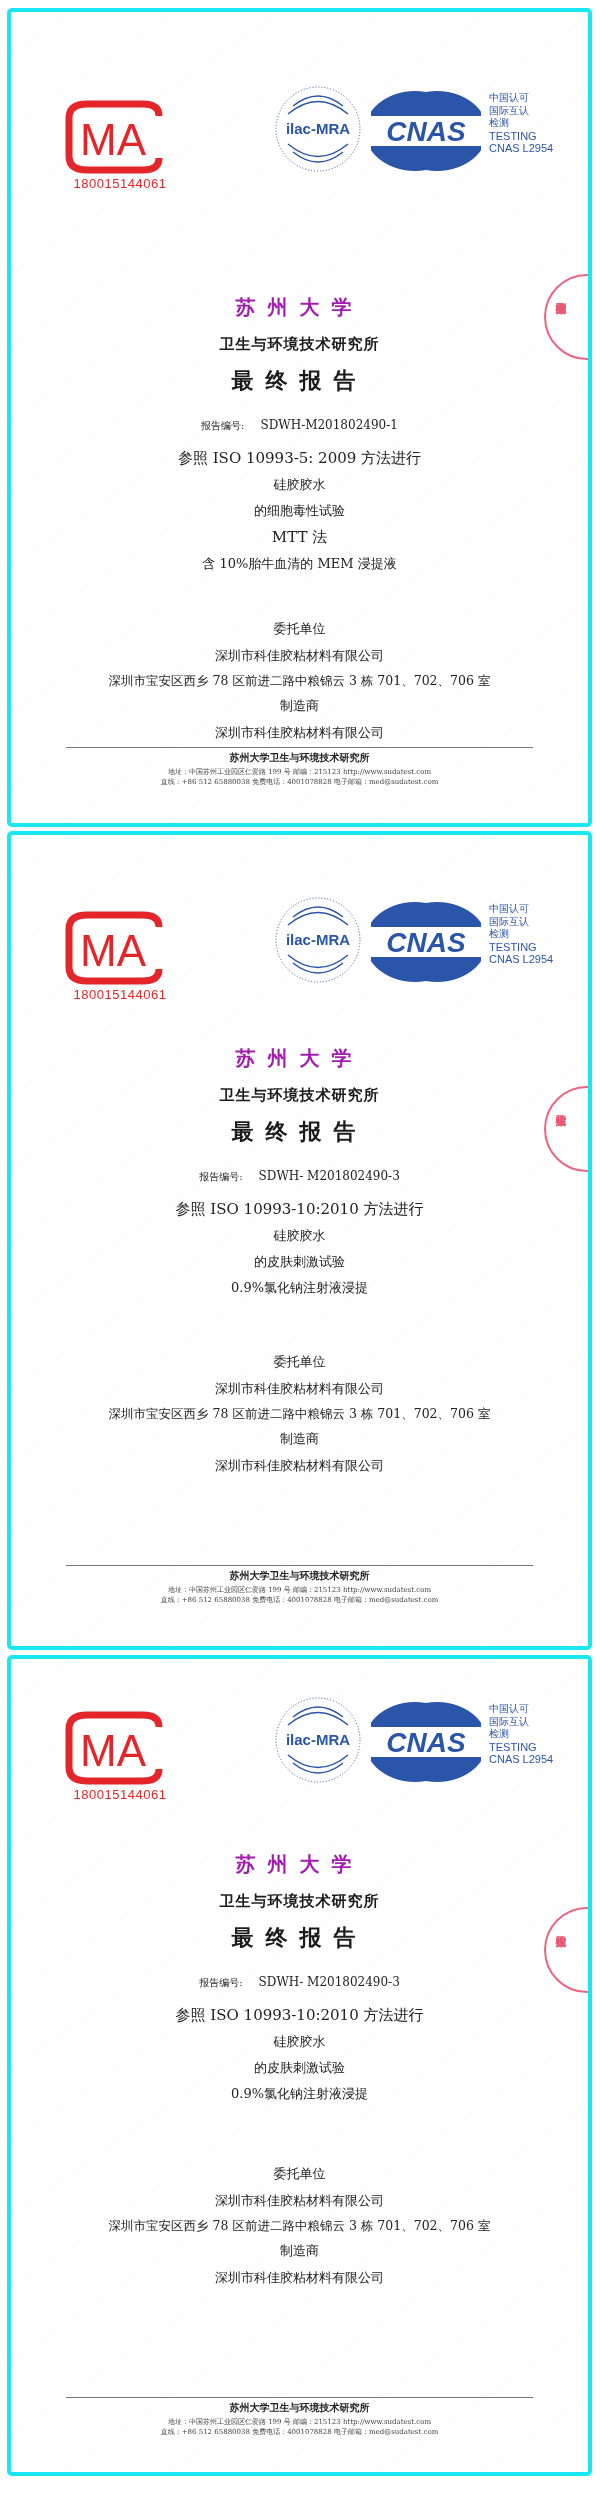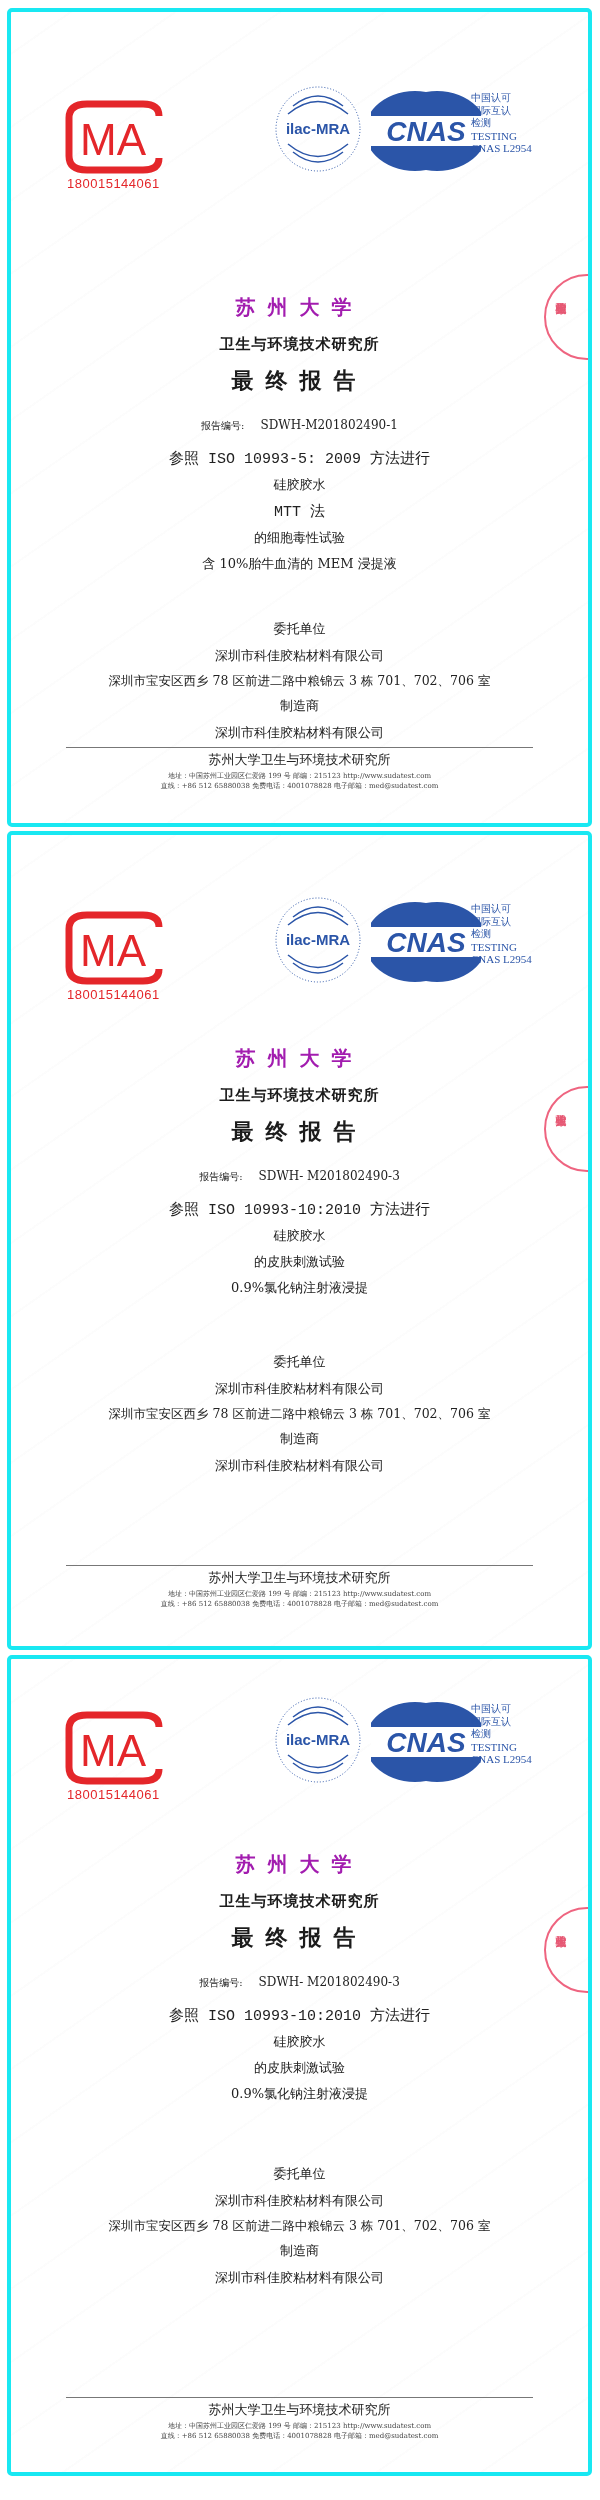--- a/index.html
+++ b/index.html
@@ -24,59 +24,59 @@
   .page.p3 .logos { top: 44px; }
 
   .cma { position: absolute; left: 52px; top: 8px; width: 110px; }
   .cma-box {
     width: 104px; height: 74px; position: relative;
   }
   .cma-box svg { display: block; }
   .cma-num {
     font-family: "Liberation Sans", sans-serif;
     color: #e4262a; font-size: 13px; letter-spacing: 0.5px;
-    margin-top: 2px; padding-left: 4px;
+    margin-top: 2px; padding-left: 4px; text-align: center;
   }
 
   .ilac { position: absolute; left: 262px; top: -8px; width: 90px; height: 90px; }
   .cnas { position: absolute; left: 360px; top: -4px; width: 110px; height: 86px; }
   .cnas-text {
-    position: absolute; left: 460px; top: 0;
-    font-family: Liberation Serif, serif; color: #2b55a8;
+    position: absolute; left: 478px; top: 0;
+    font-family: Liberation Sans, sans-serif; color: #2b55a8;
     font-size: 10px; line-height: 12.5px;
   }
   .cnas-text .en { font-size: 11px; }
 
   .title-block { position: absolute; left: 0; right: 0; text-align: center; font-family: "DejaVu Sans", sans-serif; }
   .page.p1 .title-block { top: 282px; }
   .page.p2 .title-block { top: 210px; }
   .page.p3 .title-block { top: 192px; }
 
   .t1 { font-size: 20px; font-weight: bold; letter-spacing: 12px; margin-bottom: 14px; color: #a21caf; }
   .t2 { font-size: 15px; font-weight: bold; letter-spacing: 1px; margin-bottom: 12px; color: #1b1b1b; }
   .t3 { font-size: 22px; font-weight: bold; letter-spacing: 12px; margin-bottom: 22px; color: #1b1b1b; }
   .report-no { font-size: 12px; margin-bottom: 16px; font-family: "DejaVu Serif", serif; }
   .report-no .lbl { font-size: 10px; margin-right: 16px; }
   .line { font-size: 13px; margin-bottom: 8px; font-family: "DejaVu Serif", serif; }
-  .line.big { font-size: 15px; font-family: Liberation Mono, monospace; }
+  .line.big { font-size: 15px; }
 
   .client-block { position: absolute; left: 0; right: 0; text-align: center; font-family: "DejaVu Serif", serif; }
   .page.p1 .client-block { top: 608px; }
   .page.p2 .client-block { top: 518px; }
   .page.p3 .client-block { top: 506px; }
   .client-block .line { font-size: 13px; margin-bottom: 9px; }
   .client-block .addr { font-size: 12.5px; line-height: 14px; }
   .client-block .addr.wrap { padding: 0 60px; }
 
   .footer { position: absolute; left: 55px; right: 55px; text-align: center; }
   .page.p1 .footer { top: 735px; }
   .page.p2 .footer { top: 730px; }
   .page.p3 .footer { top: 738px; }
   .footer hr { border: 0; border-top: 1px solid #777; margin-bottom: 3px; }
-  .footer .org { font-size: 13px; font-weight: normal; margin-bottom: 2px; }
+  .footer .org { font-size: 10px; font-weight: bold; margin-bottom: 2px; }
   .footer .addr { font-size: 7px; color: #444; line-height: 10px; }
 
   .seal { position: absolute; right: -42px; width: 86px; height: 86px; border: 2px solid #ec4a6a; border-radius: 50%; opacity: 0.85; }
   .page.p1 .seal { top: 262px; }
   .page.p2 .seal { top: 251px; }
   .page.p3 .seal { top: 248px; }
   .seal .seal-txt { position: absolute; left: 8px; top: 18px; font-size: 11px; color: #e23c5c; font-family: "DejaVu Sans", sans-serif; writing-mode: vertical-rl; line-height: 12px; }
 
   .watermark { position: absolute; inset: 0; pointer-events: none;
     background-image: repeating-linear-gradient(-35deg, rgba(200,200,200,0.05) 0 2px, transparent 2px 60px); }
@@ -121,22 +121,22 @@
 
   <div class="title-block">
     <div class="t1">苏州大学</div>
     <div class="t2">卫生与环境技术研究所</div>
     <div class="t3">最终报告</div>
     <div class="report-no">
       <span class="lbl">报告编号:</span><span>SDWH-M201802490-1</span>
     </div>
     <div class="line big">参照 ISO 10993-5: 2009 方法进行</div>
     <div class="line">硅胶胶水</div>
+    <div class="line">的细胞毒性试验</div>
     <div class="line big">MTT 法</div>
-    <div class="line">的细胞毒性试验</div>
     <div class="line">含 10%胎牛血清的 MEM 浸提液</div>
   </div>
 
   <div class="client-block">
     <div class="line">委托单位</div>
     <div class="line">深圳市科佳胶粘材料有限公司</div>
     <div class="line addr wrap">深圳市宝安区西乡 78 区前进二路中粮锦云 3 栋 701、702、706 室</div>
     <div class="line">制造商</div>
     <div class="line">深圳市科佳胶粘材料有限公司</div>
   </div>

